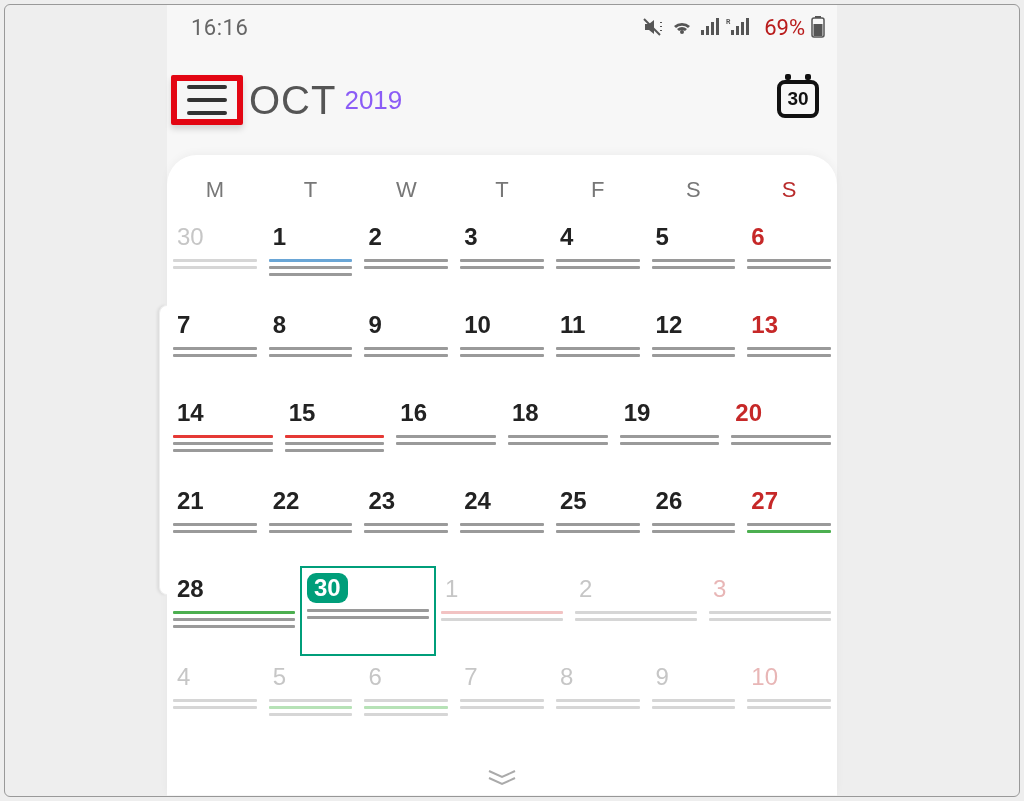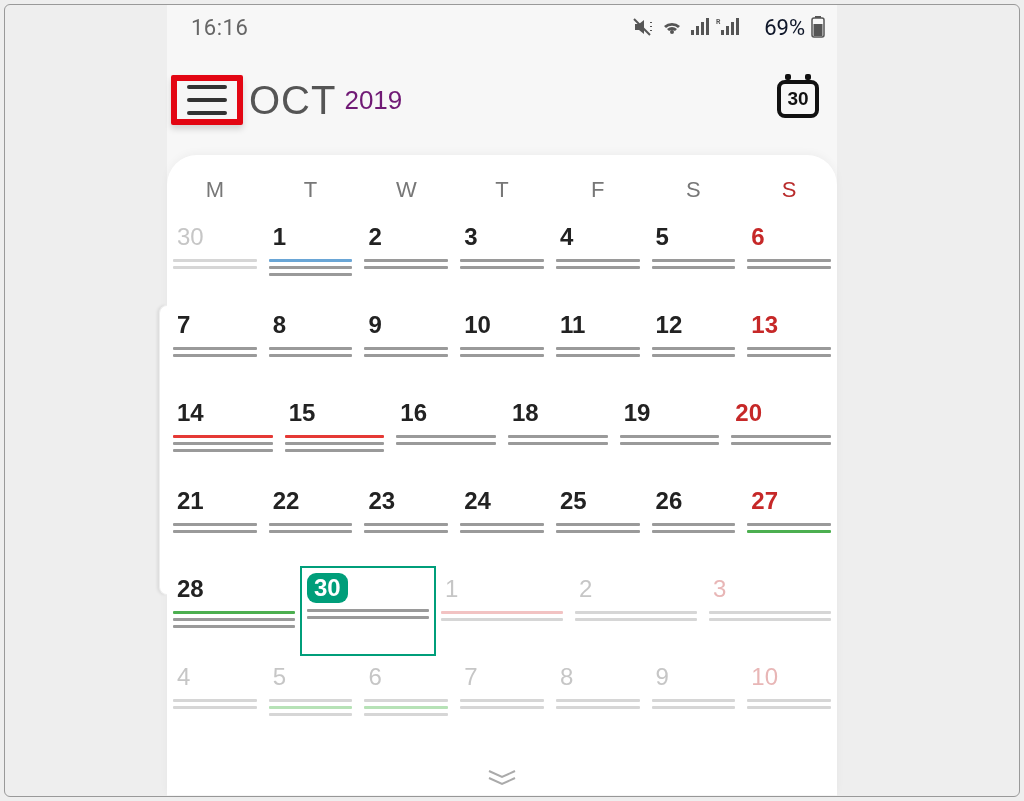--- a/index.html
+++ b/index.html
@@ -3,27 +3,27 @@
   <meta charset="utf-8">
   <style>
     * { box-sizing: border-box; margin: 0; padding: 0; }
     body { background: #eeeeee; font-family: -apple-system, Roboto, "Segoe UI", Arial, sans-serif; width: 1024px; height: 801px; overflow: hidden; }
     .frame { position: absolute; top: 4px; left: 4px; width: 1016px; height: 793px; border: 1px solid #999; border-radius: 6px; background: #eeeeee; }
     .phone { position: absolute; top: 0; left: 162px; width: 670px; height: 100%; background: #f7f7f7; }
     .status-bar { height: 44px; display: flex; align-items: center; justify-content: space-between; padding: 0 12px; color: #555; font-size: 22px; }
     .status-right { display: flex; align-items: center; gap: 6px; }
     .time { color: #666; font-size: 22px; letter-spacing: 0.5px; padding-left: 12px; }
     .status-ico { display: inline-flex; align-items: center; }
-    .battery-pct { font-size: 22px; color: #0f172a; margin-left: 18px; }
+    .battery-pct { font-size: 22px; color: #b91c1c; margin-left: 8px; }
     .app-header { display: flex; align-items: center; padding: 26px 14px 30px 4px; gap: 2px; }
     .menu-hl { border: 6px solid #e30613; border-radius: 2px; padding: 4px 10px; box-shadow: 0 4px 6px rgba(0,0,0,.15); background: #f6f6f6; }
     .menu-icon { width: 40px; height: 30px; display: flex; flex-direction: column; justify-content: space-between; }
     .menu-icon span { height: 4px; background: #333; border-radius: 2px; }
     .month-lbl { font-size: 40px; color: #555; font-family: Verdana, Arial, sans-serif; font-weight: 400; letter-spacing: 1px; margin-left: 4px; }
-    .year-lbl { font-size: 26px; color: #701a75; font-family: Verdana, Arial, sans-serif; margin-left: 6px; }
+    .year-lbl { font-size: 26px; color: #8b5cf6; font-family: Verdana, Arial, sans-serif; margin-left: 6px; }
     .spacer { flex: 1; }
     .today-btn { width: 46px; height: 44px; position: relative; }
     .today-btn .rings { position: absolute; top: -4px; left: 8px; display: flex; gap: 14px; }
     .today-btn .rings span { width: 6px; height: 6px; background: #111; border-radius: 2px; }
     .today-btn .box { position: absolute; top: 2px; left: 0; width: 42px; height: 38px; border: 4px solid #111; border-radius: 8px; display: flex; align-items: center; justify-content: center; font-weight: 800; font-size: 19px; color: #111; font-family: Arial, sans-serif; }
     .calendar { background: #fff; border-radius: 30px 30px 0 0; box-shadow: 0 -2px 8px rgba(0,0,0,.04); height: 640px; position: relative; padding-top: 22px; }
     .dow { display: flex; }
     .dow > div { flex: 1; text-align: center; color: #777; font-size: 22px; font-family: Arial, sans-serif; }
     .dow > div.sun { color: #b92c2c; }
     .grid { padding-top: 12px; }

